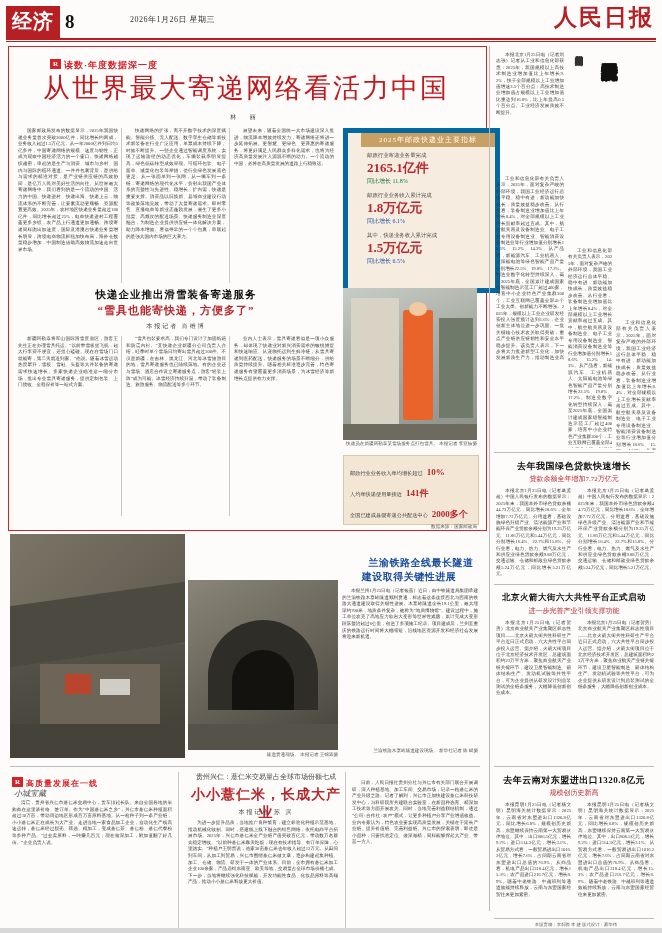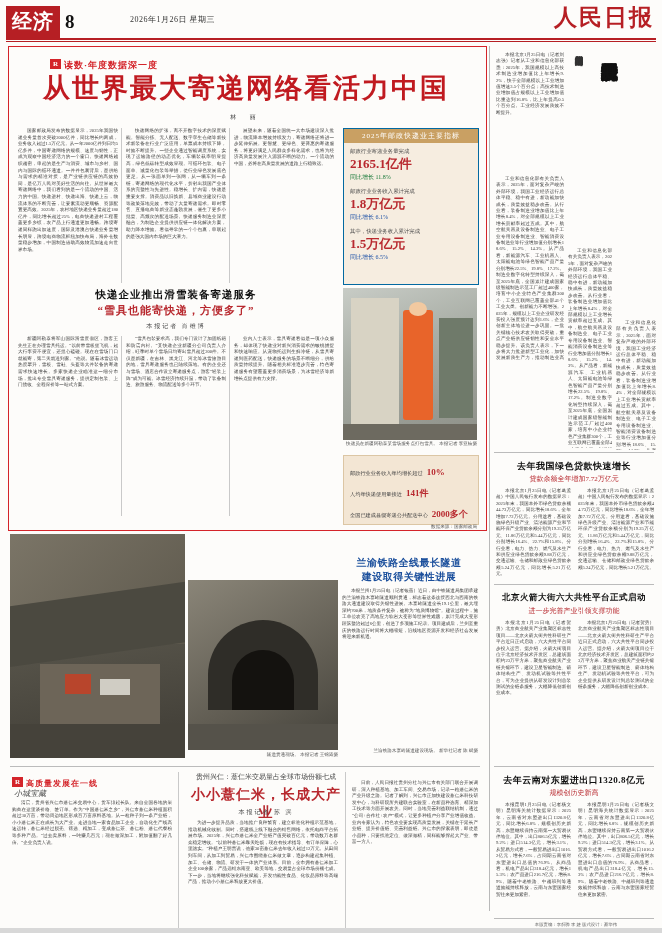--- a/index.html
+++ b/index.html
@@ -20,30 +20,30 @@
   
   .col-rule{position:absolute;background:#c9c9c9;width:1px;}
   .hrule{position:absolute;background:#bbb;height:1px;}
   .tx{font-size:4.6px;line-height:6.6px;color:#3a3a3a;text-align:justify;
       font-family:"Liberation Serif",serif;word-break:break-all;}
   .tx p{margin:0 0 2px 0;text-indent:9px;}
   .redbox{position:absolute;border:1.6px solid #d4242a;}
   .tag{display:inline-block;background:#d4242a;color:#fff;font-size:7px;
        padding:1px 3px;margin-right:3px;vertical-align:middle;font-weight:bold;}
   .kicker{font-size:9px;color:#d4242a;font-weight:bold;letter-spacing:1px;}
-  .headline{font-size:27px;font-weight:bold;color:#c01a20;letter-spacing:2px;
+  .headline{font-size:27px;font-weight:normal;color:#c01a20;letter-spacing:2px;
             text-align:center;font-family:"Liberation Serif",serif;}
   .byline{font-size:6px;color:#444;text-align:center;letter-spacing:6px;}
   .sub-h{font-size:10.5px;font-weight:bold;color:#111;text-align:center;letter-spacing:1px;}
   .sub-h2{font-size:11px;font-weight:bold;color:#111;text-align:center;letter-spacing:1px;}
   .vtitle{writing-mode:vertical-rl;text-orientation:upright;font-weight:bold;
           font-family:"Liberation Serif",serif;}
 
   
-  .card{position:absolute;background:#f6ede0;border:1px solid #0369a1;}
+  .card{position:absolute;background:#f6ede0;border:5px solid #0369a1;padding-left:13px;}
   .card-h{background:#c9a063;color:#fff;font-size:7px;text-align:center;
           letter-spacing:1px;padding:2px 0;}
   .stat{font-size:13px;font-weight:bold;color:#b8292f;}
   .stat-l{font-size:5.4px;color:#4a4a4a;}
   .stat-g{font-size:6px;color:#1a7a3a;}
   .stat-b{font-size:6px;color:#2356a8;}
 
   .photo{position:absolute;overflow:hidden;background:#7d8a94;}
   .cap{font-size:4.6px;color:#555;text-align:right;}
 
@@ -164,21 +164,21 @@
     <div style="position:absolute;left:55px;top:140px;width:26px;height:20px;background:#b8452c;"></div>
     <div style="position:absolute;left:90px;top:145px;width:30px;height:16px;background:#d0cdc4;"></div>
     <div style="position:absolute;left:0;bottom:0;width:175px;height:34px;background:#45423a;"></div>
   </div>
   <div class="photo" style="left:188px;top:580px;width:150px;height:170px;background:linear-gradient(150deg,#8a8578 0%,#615d53 60%,#44423b 100%);">
     <div style="position:absolute;left:20px;top:40px;width:110px;height:90px;background:#2f2d28;border-radius:55px 55px 0 0;"></div>
     <div style="position:absolute;left:44px;top:70px;width:62px;height:60px;background:#14120f;border-radius:31px 31px 0 0;"></div>
     <div style="position:absolute;left:0;bottom:0;width:150px;height:26px;background:#55524a;"></div>
   </div>
 
-  <div class="rh" style="position:absolute;left:340px;top:556px;width:138px;font-size:10px;color:#1b4f9c;text-align:center;">兰渝铁路全线最长隧道</div>
+  <div class="rh" style="position:absolute;left:352px;top:556px;width:138px;font-size:10px;color:#1b4f9c;text-align:center;">兰渝铁路全线最长隧道</div>
   <div class="rh" style="position:absolute;left:340px;top:570px;width:138px;font-size:10px;color:#1b4f9c;">建设取得关键性进展</div>
   <div class="tx" style="position:absolute;left:342px;top:588px;width:136px;height:160px;overflow:hidden;">
     <p>本报兰州1月25日电（记者银燕）近日，由中铁隧道局集团承建的兰渝铁路木寨岭隧道顺利贯通，标志着这条连接西北与西南的铁路大通道建设取得关键性进展。木寨岭隧道全长19.1公里，最大埋深约700米，地质条件复杂，被称为“地质博物馆”。建设过程中，施工单位攻克了高地应力软岩大变形等世界性难题，累计完成大变形段落整治超过6公里，创造了多项施工纪录。项目建成后，兰州至重庆的铁路运行时间将大幅缩短，沿线地区资源开发和经济社会发展将迎来新机遇。</p>
   </div>
   <div class="cap" style="position:absolute;left:188px;top:752px;width:150px;">隧道贯通现场。  本报记者 王锦涛摄</div>
   <div class="cap" style="position:absolute;left:342px;top:748px;width:136px;">兰渝铁路木寨岭隧道建设现场。  新华社记者 陈 斌摄</div>
 
   <div class="hrule" style="left:10px;top:766px;width:470px;"></div>
 
   <div style="position:absolute;left:12px;top:772px;">

